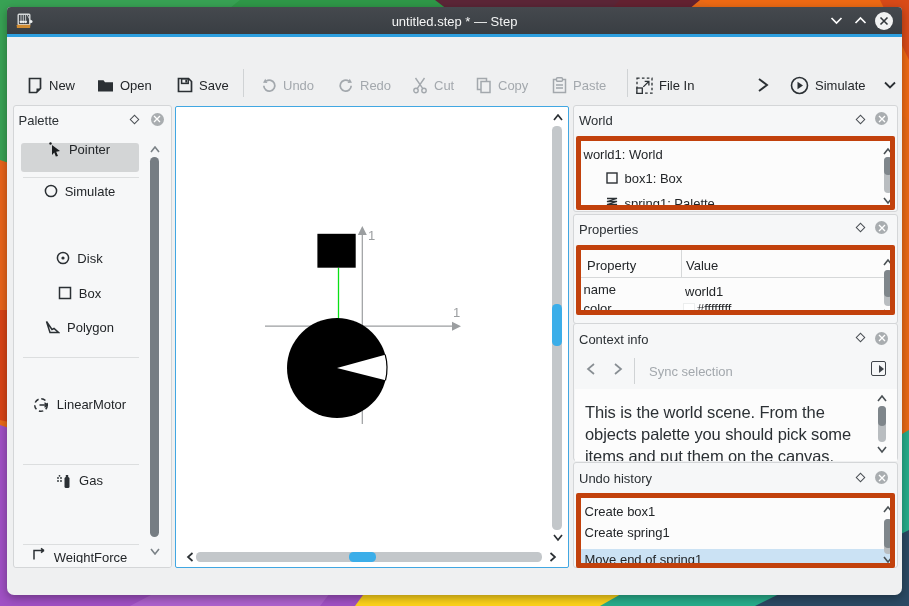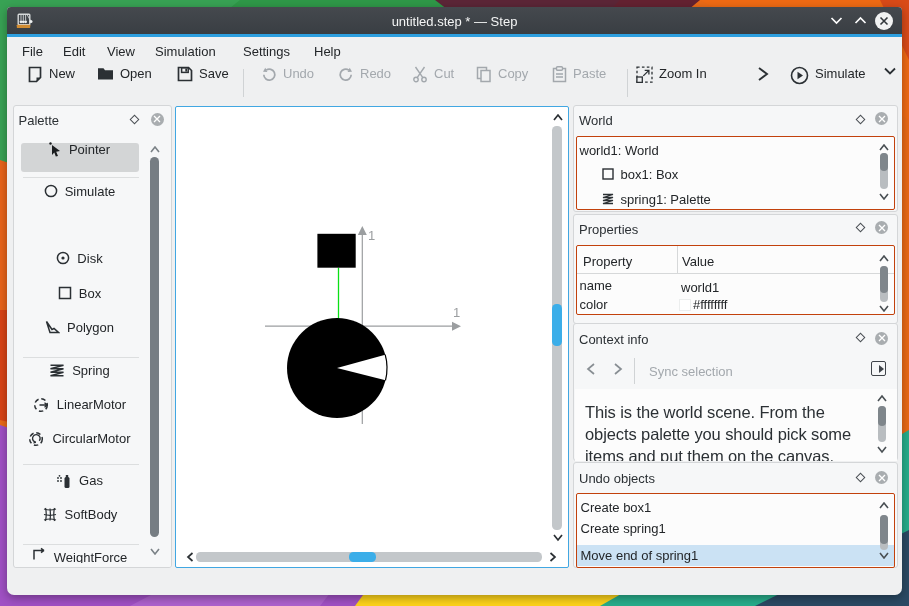--- a/index.html
+++ b/index.html
@@ -4,30 +4,30 @@
 html,body{width:909px;height:606px;overflow:hidden}
 body{font-family:"Liberation Sans",sans-serif;position:relative;font-size:13px;color:#232629}
 #wall{position:absolute;left:0;top:0}
 #win{position:absolute;left:7px;top:7px;width:895px;height:588px;background:#eff0f1;border-radius:4px 4px 7px 7px;box-shadow:0 3px 10px rgba(0,0,0,.33)}
 #tbar{position:absolute;left:0;top:0;width:895px;height:27px;border-radius:4px 4px 0 0;background:linear-gradient(#45494e,#393e43);color:#f4f5f5}
 #tbar .title{position:absolute;left:0;right:0;top:7px;text-align:center;font-size:13px}
 #blueline{position:absolute;left:0;top:27px;width:895px;height:3px;background:#2d9fdf}
 #menubar{position:absolute;left:0;top:30px;width:895px;height:29px}
 #menubar span{position:absolute;top:7px}
 #toolbar{position:absolute;left:0;top:59px;width:895px;height:45px}
-.ti{position:absolute;display:flex;gap:6px;top:0;height:38px}
+.ti{position:absolute;display:flex;align-items:center;gap:6px;top:0;height:38px}
 .ti span{position:relative;top:0}
 .gray{color:#a3a8ad}
 .sep{position:absolute;width:1px;background:#d0d3d5}
 .panel{position:absolute;background:#f6f7f8;border:1px solid #d4d6d8;border-radius:3px}
 .ptitle{position:absolute;left:5px;top:6px;color:#2b3034}
 .pdiamond{position:absolute;width:7px;height:7px;border:1px solid #4a4f54;transform:rotate(45deg)}
 .pclose{position:absolute;width:13px;height:13px;border-radius:50%;background:#a9adb0;color:#fff}
 .pclose svg{position:absolute;left:2.5px;top:2.5px}
-.inner{position:absolute;background:#fcfcfc;border:1px solid #c2410c;border-radius:2px;overflow:hidden}
+.inner{position:absolute;background:#fcfcfc;border:5px solid #c2410c;border-radius:2px;overflow:hidden}
 .chev{stroke:#4a5054;stroke-width:1.6;fill:none}
 .chevg{stroke:#7b8287;stroke-width:1.6;fill:none}
 .thumb{position:absolute;border-radius:4.5px;background:#767d83}
 .track{position:absolute;border-radius:4.5px;background:#b9bdc0}
 .palitem{position:absolute;left:7px;width:118px;height:30px;display:flex;align-items:flex-start;justify-content:center;gap:7px}
 .psep{position:absolute;left:9px;width:116px;height:1px;background:#dcdedf}
 </style></head>
 <body>
 <svg id="wall" width="909" height="606" viewBox="0 0 909 606">
  <rect width="909" height="606" fill="#ea6a17"></rect>
@@ -66,28 +66,20 @@
   <svg style="position:absolute;left:847px;top:9px" width="13" height="9" viewBox="0 0 13 9">
         <polyline points="1.5,7 6.5,2 11.5,7" fill="none" stroke="#fcfcfc" stroke-width="1.7"></polyline>
       </svg>
   <div style="position:absolute;left:868px;top:5px;width:18px;height:18px;border-radius:50%;background:#f1f2f2">
    <svg style="position:absolute;left:4px;top:4px" width="10" height="10" viewBox="0 0 10 10">
           <path d="M1.5,1.5 8.5,8.5 M8.5,1.5 1.5,8.5" stroke="#33383c" stroke-width="1.6"></path>
         </svg>
   </div>
  </div>
  <div id="blueline"></div>
- <div id="menubar">
-  <span style="left:15px">File</span>
-      <span style="left:56px">Edit</span>
-      <span style="left:100px">View</span>
-      <span style="left:148px">Simulation</span>
-      <span style="left:236px">Settings</span>
-      <span style="left:307px">Help</span>
- </div>
  <div id="toolbar">
   <div class="ti" style="left:20px">
    <svg width="16" height="17" viewBox="0 0 16 17">
           <path d="M2.5 1.5h11v10l-4 4h-7z" fill="none" stroke="#2b3034" stroke-width="1.7"></path>
           <path d="M13.5 11.5h-4v4z" fill="#2b3034"></path>
         </svg>
    <span>New</span>
       </div>
   <div class="ti" style="left:90px">
    <svg width="17" height="15" viewBox="0 0 17 15">
@@ -143,21 +135,21 @@
         </svg>
    <span>Paste</span>
       </div>
   <div class="sep" style="left:620px;top:3px;height:28px"></div>
   <div class="ti" style="left:629px">
    <svg width="17" height="17" viewBox="0 0 17 17">
           <rect x="1" y="1.2" width="15" height="15" fill="none" stroke="#2b3034" stroke-width="1.3" stroke-dasharray="2.6 2.3"></rect>
           <rect x="0.9" y="11" width="5.4" height="5.4" fill="#eff0f1" stroke="#2b3034" stroke-width="1.3"></rect>
           <path d="M7.3 9.9 L12.6 4.6 M8.7 4.4 h4.2 v4.2" fill="none" stroke="#2b3034" stroke-width="1.3"></path>
         </svg>
-   <span>Zoom In</span>
+   <span>File In</span>
       </div>
   <div class="ti" style="left:749px">
    <svg width="14" height="16" viewBox="0 0 14 16">
           <polyline points="3,2 11,8 3,14" fill="none" stroke="#2b3034" stroke-width="1.9"></polyline>
         </svg>
       </div>
   <div class="ti" style="left:783px">
    <svg width="19" height="19" viewBox="0 0 19 19">
           <circle cx="9.5" cy="9.5" r="8" fill="none" stroke="#2b3034" stroke-width="1.6"></circle>
           <path d="M7.5 5.8 L13 9.5 7.5 13.2 z" fill="#2b3034"></path>
@@ -214,64 +206,41 @@
         </svg>
     <span>Box</span>
       </div>
   <div class="palitem" style="top:214.5px">
     <svg width="15" height="14" viewBox="0 0 15 14">
           <path d="M1.5 1.5 L5 12.5 L13.5 12.5 L9 8.5 L7 9.5 z" fill="none" stroke="#2b3034" stroke-width="1.5"></path>
         </svg>
     <span>Polygon</span>
       </div>
   <div class="psep" style="top:251.5px"></div>
-  <div class="palitem" style="top:257.5px">
-    <svg width="16" height="17" viewBox="0 0 16 17">
-          <path d="M1.5 2.2 h13 l-13 3.5 h13 l-13 3.5 h13 l-13 3.5 h13" fill="none" stroke="#2b3034" stroke-width="1.6"></path>
-        </svg>
-    <span>Spring</span>
-      </div>
   <div class="palitem" style="top:291.5px">
     <svg width="17" height="16" viewBox="0 0 17 16">
           <circle cx="8" cy="8" r="6.3" fill="none" stroke="#2b3034" stroke-width="1.5" stroke-dasharray="4.5 2.8"></circle>
           <path d="M6.5 8 h8 M14.5 8 l-3 -2.2 M14.5 8 l-3 2.2" stroke="#2b3034" stroke-width="1.4" fill="none"></path>
         </svg>
     <span>LinearMotor</span>
-      </div>
-  <div class="palitem" style="top:325px">
-    <svg width="17" height="16" viewBox="0 0 17 16">
-          <circle cx="8" cy="8" r="6.3" fill="none" stroke="#2b3034" stroke-width="1.5" stroke-dasharray="4.5 2.8"></circle>
-          <path d="M11.3 9.8 a3.8 3.8 0 1 0 -3.3 1.4" stroke="#2b3034" stroke-width="1.4" fill="none"></path>
-          <path d="M6.6 9.6 l1.4 2.4 l-2.9 .4 z" fill="#2b3034"></path>
-        </svg>
-    <span>CircularMotor</span>
       </div>
   <div class="psep" style="top:358px"></div>
   <div class="palitem" style="top:367px">
     <svg width="16" height="17" viewBox="0 0 16 17">
           <g fill="#2b3034">
             <rect x="8.5" y="4" width="5" height="11" rx="1.5"></rect>
             <rect x="9.8" y="2" width="2.4" height="2.5"></rect>
             <circle cx="2" cy="5" r="0.9"></circle>
             <circle cx="5" cy="5" r="0.9"></circle>
             <circle cx="2" cy="8" r="0.9"></circle>
             <circle cx="5" cy="8" r="0.9"></circle>
             <circle cx="3.5" cy="2.8" r="0.9"></circle>
           </g>
         </svg>
     <span>Gas</span>
-      </div>
-  <div class="palitem" style="top:401px">
-    <svg width="16" height="15" viewBox="0 0 16 15">
-          <g fill="none" stroke="#2b3034" stroke-width="1.2">
-            <path d="M2 2 q6 2 12 0 M2 7.5 q6 1.6 12 0 M2 13 q6 -2 12 0"></path>
-            <path d="M3.5 1 q1.5 6 0 13 M8 1.5 q0.8 6 0 12 M12.5 1 q-1.5 6 0 13"></path>
-          </g>
-        </svg>
-    <span>SoftBody</span>
       </div>
   <div class="psep" style="top:438px"></div>
   <div class="palitem" style="top:444px">
     <svg style="transform:translateY(-3.5px)" width="15" height="14" viewBox="0 0 15 14">
           <path d="M2 13 V4 h10 M12 4 l-3-2.2 M12 4 l-3 2.2" fill="none" stroke="#2b3034" stroke-width="1.5"></path>
         </svg>
     <span>WeightForce</span>
       </div>
   <div style="position:absolute;left:1px;top:457.5px;width:156px;height:6px;background:#f6f7f8"></div>
  </div>
@@ -396,21 +365,21 @@
         </svg>
    <div class="track" style="left:303px;top:17px;width:8px;height:36px"></div>
    <div class="thumb" style="left:303px;top:17px;width:8px;height:20px;background:#7f868b"></div>
    <svg style="position:absolute;left:301px;top:56px" width="12" height="10">
           <polyline points="2,2 6,7 10,2" class="chev"></polyline>
         </svg>
   </div>
  </div>
 
  <div class="panel" style="left:566px;top:455px;width:325px;height:106px">
-  <div class="ptitle" style="top:8px">Undo objects</div>
+  <div class="ptitle" style="top:8px">Undo history</div>
   <div class="pdiamond" style="left:283px;top:10.5px"></div>
   <div class="pclose" style="left:301px;top:8px">
         <svg width="8" height="8" viewBox="0 0 8 8">
           <path d="M1 1 7 7 M7 1 1 7" stroke="#fff" stroke-width="1.3"></path>
         </svg>
       </div>
   <div class="inner" style="left:2px;top:29.5px;width:319px;height:75px">
    <div style="position:absolute;left:3.5px;top:6px">Create box1</div>
    <div style="position:absolute;left:3.5px;top:27px">Create spring1</div>
    <div style="position:absolute;left:0;top:51px;width:319px;height:21px;background:#cbe2f4"></div>

